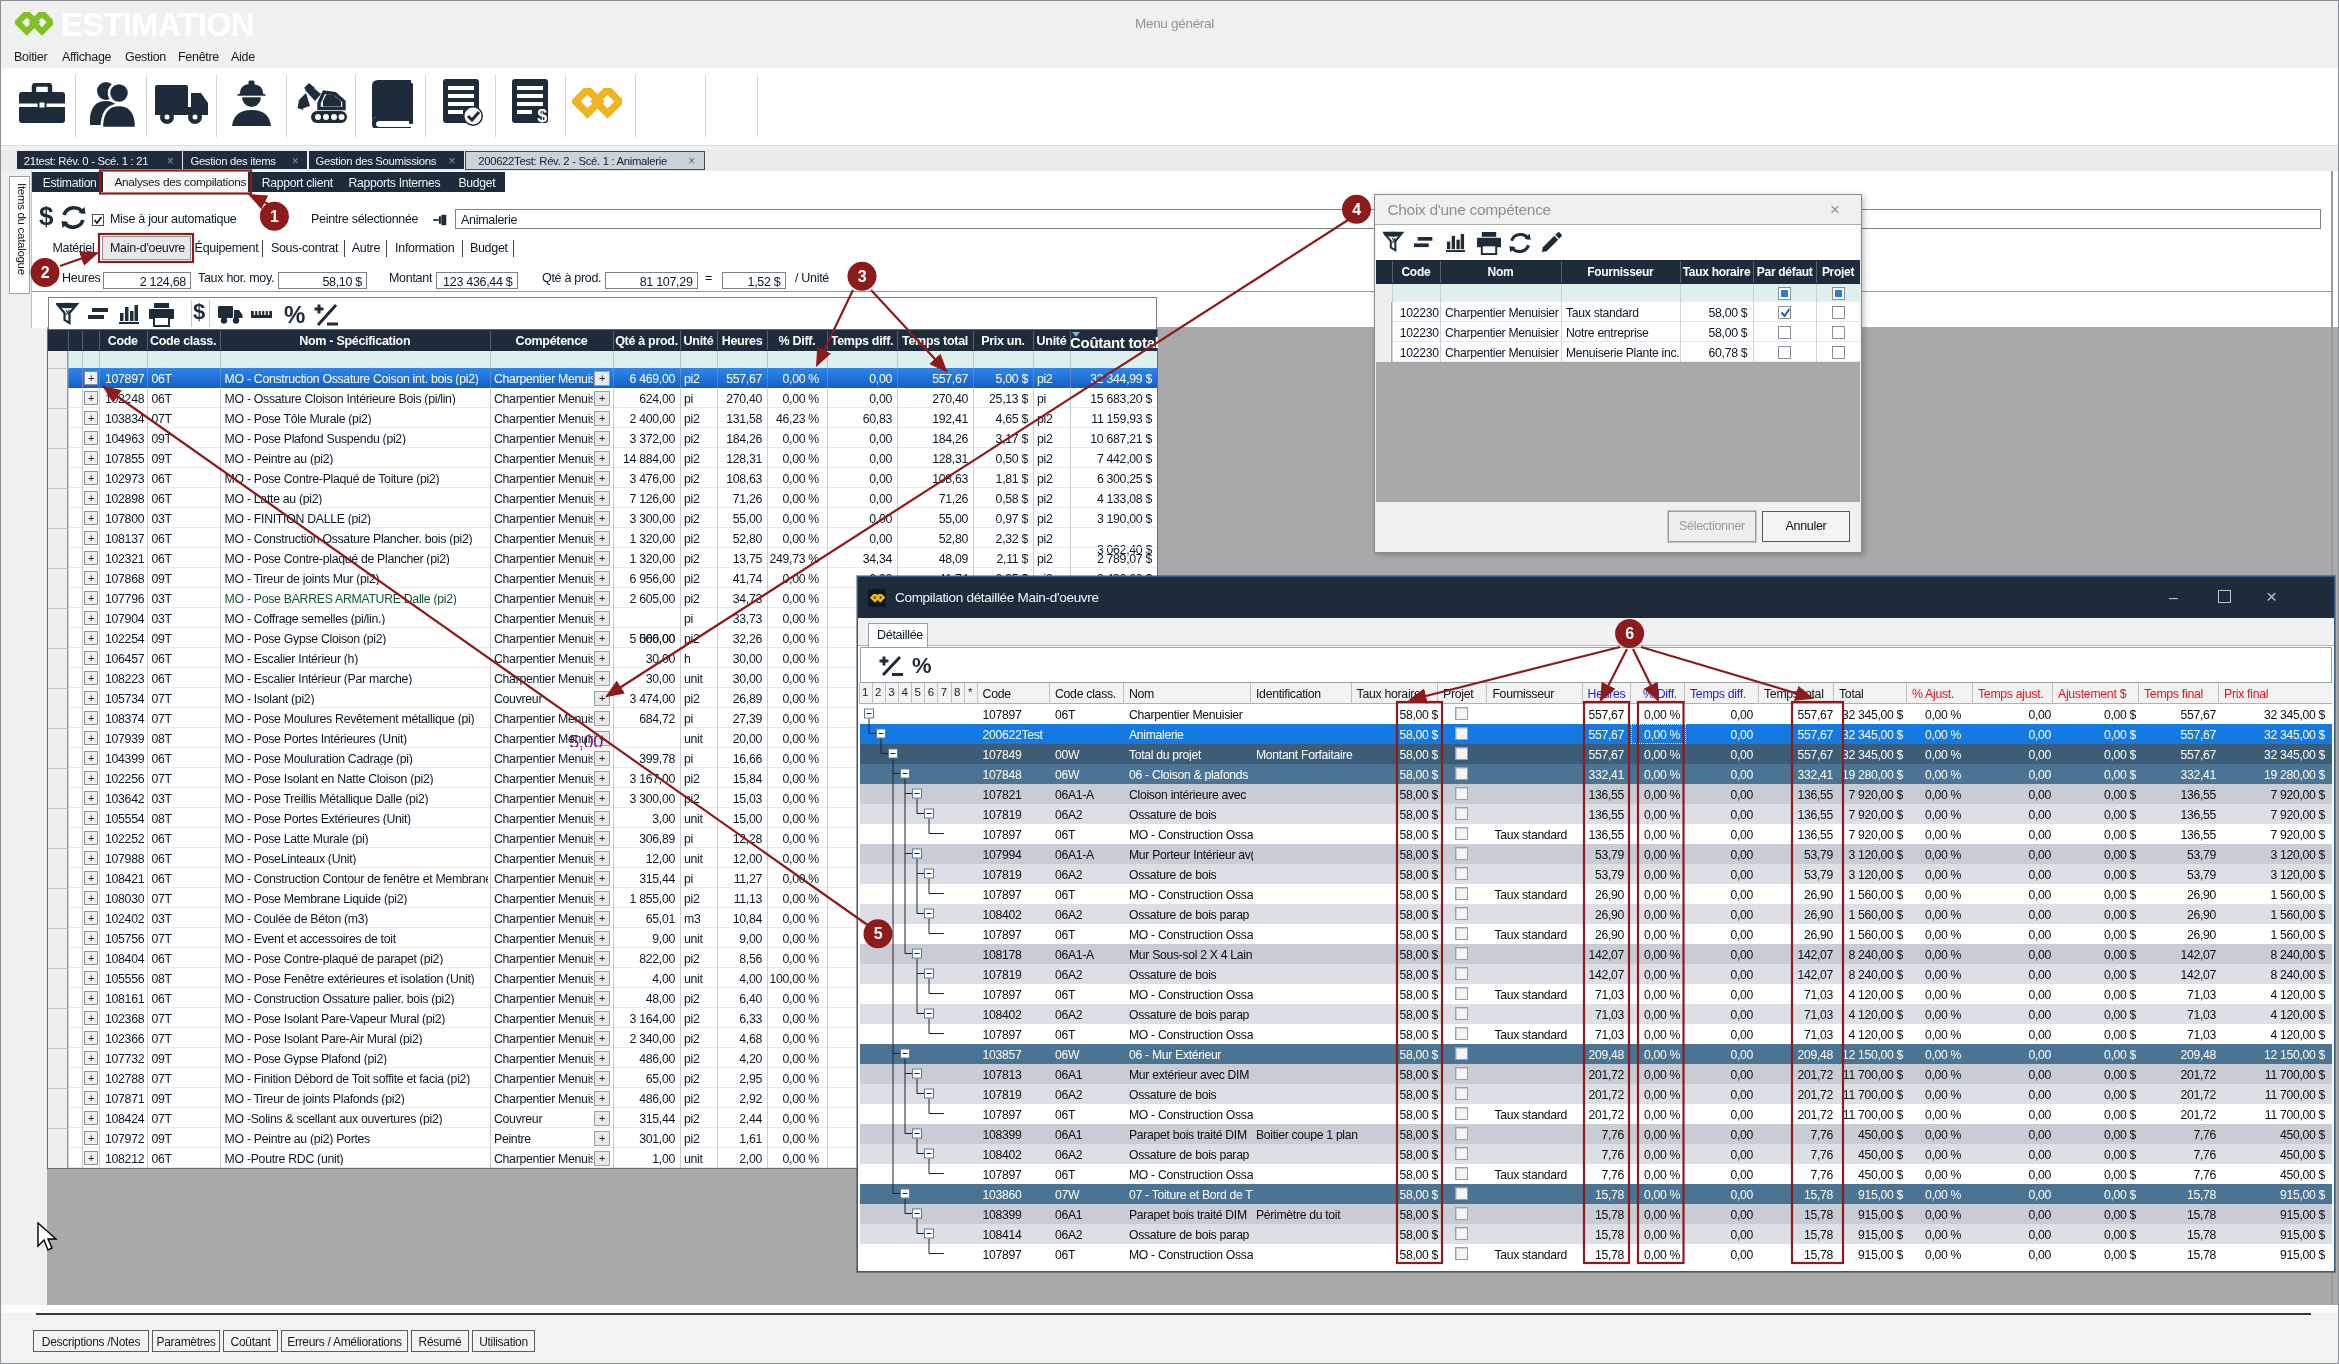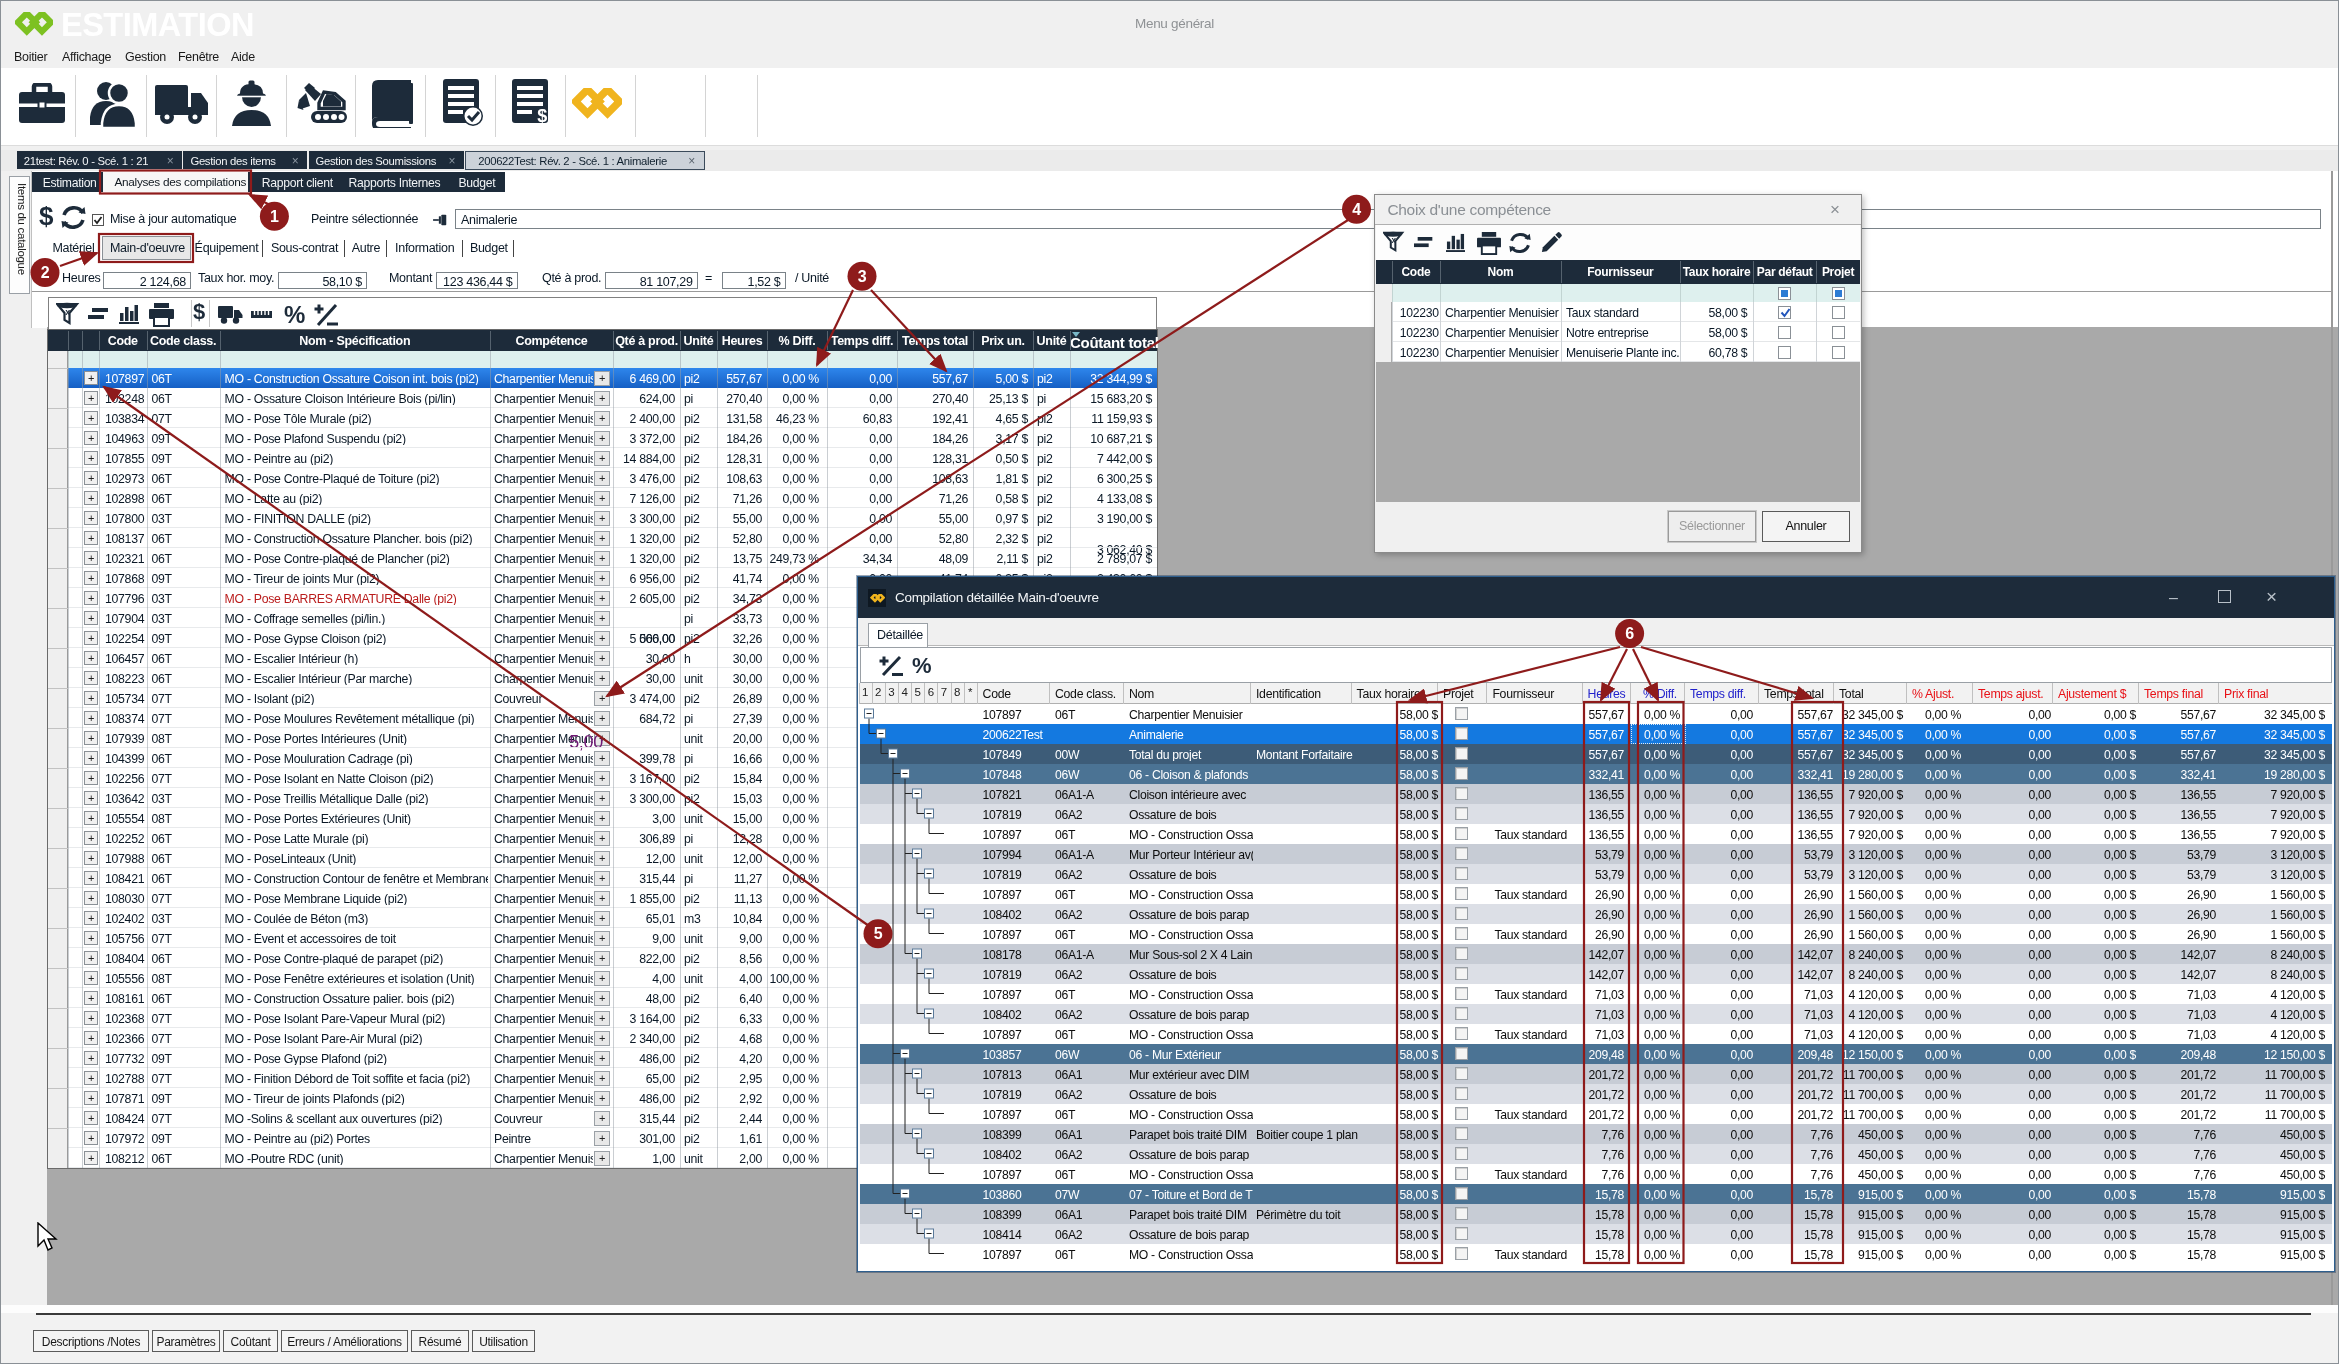--- a/index.html
+++ b/index.html
@@ -475,21 +475,21 @@
 <div style="position:absolute;right:1447px;top:573.0px;font-size:12.3px;color:#0a1826;font-weight:normal;white-space:nowrap;line-height:1;">0,00</div>
 <div style="position:absolute;right:1371px;top:573.0px;font-size:12.3px;color:#0a1826;font-weight:normal;white-space:nowrap;line-height:1;">41,74</div>
 <div style="position:absolute;right:1311px;top:573.0px;font-size:12.3px;color:#0a1826;font-weight:normal;white-space:nowrap;line-height:1;">0,35 $</div>
 <div style="position:absolute;left:1037px;top:573.0px;font-size:12.3px;color:#0a1826;font-weight:normal;white-space:nowrap;line-height:1;">pi2</div>
 <div style="position:absolute;right:1187px;top:573.0px;font-size:12.3px;color:#0a1826;font-weight:normal;white-space:nowrap;line-height:1;">2 430,60 $</div>
 <div class="" style="position:absolute;left:68px;top:587.0px;width:1089px;height:1px;background:#e8eaec;"></div>
 <div class="" style="position:absolute;left:84px;top:590.5px;width:14px;height:14px;background:#f0f0f0;border:1px solid #8a9096;"></div>
 <div style="position:absolute;left:84px;top:592.5px;width:14px;text-align:center;font-size:11px;color:#222;line-height:1;">+</div>
 <div style="position:absolute;left:105px;top:593.0px;font-size:12.3px;color:#0a1826;font-weight:normal;white-space:nowrap;line-height:1;">107796</div>
 <div style="position:absolute;left:151.5px;top:593.0px;font-size:12.3px;color:#0a1826;font-weight:normal;white-space:nowrap;line-height:1;">03T</div>
-<div style="position:absolute;left:224.6px;top:593.0px;width:263.4px;font-size:12.3px;color:#b91c1c;font-weight:normal;white-space:nowrap;line-height:1;overflow:hidden;">MO - Pose BARRES ARMATURE Dalle (pi2)</div>
+<div style="position:absolute;left:224.6px;top:593.0px;width:263.4px;font-size:12.3px;color:#14532d;font-weight:normal;white-space:nowrap;line-height:1;overflow:hidden;">MO - Pose BARRES ARMATURE Dalle (pi2)</div>
 <div style="position:absolute;left:494px;top:593.0px;width:99px;font-size:12.3px;color:#0a1826;font-weight:normal;white-space:nowrap;line-height:1;overflow:hidden;">Charpentier Menuis</div>
 <div class="" style="position:absolute;left:594px;top:590.5px;width:16px;height:15px;background:#e8e8e8;border:1px solid #9aa0a6;"></div>
 <div style="position:absolute;left:594px;top:593.0px;width:16px;text-align:center;font-size:11px;color:#222;line-height:1;">+</div>
 <div style="position:absolute;right:1664px;top:593.0px;font-size:12.3px;color:#0a1826;font-weight:normal;white-space:nowrap;line-height:1;">2 605,00</div>
 <div style="position:absolute;left:684px;top:593.0px;font-size:12.3px;color:#0a1826;font-weight:normal;white-space:nowrap;line-height:1;">pi2</div>
 <div style="position:absolute;right:1577px;top:593.0px;font-size:12.3px;color:#0a1826;font-weight:normal;white-space:nowrap;line-height:1;">34,73</div>
 <div style="position:absolute;right:1520px;top:593.0px;font-size:12.3px;color:#0a1826;font-weight:normal;white-space:nowrap;line-height:1;">0,00 %</div>
 <div style="position:absolute;right:1447px;top:593.0px;font-size:12.3px;color:#0a1826;font-weight:normal;white-space:nowrap;line-height:1;"></div>
 <div style="position:absolute;right:1371px;top:593.0px;font-size:12.3px;color:#0a1826;font-weight:normal;white-space:nowrap;line-height:1;"></div>
 <div style="position:absolute;right:1311px;top:593.0px;font-size:12.3px;color:#0a1826;font-weight:normal;white-space:nowrap;line-height:1;"></div>

